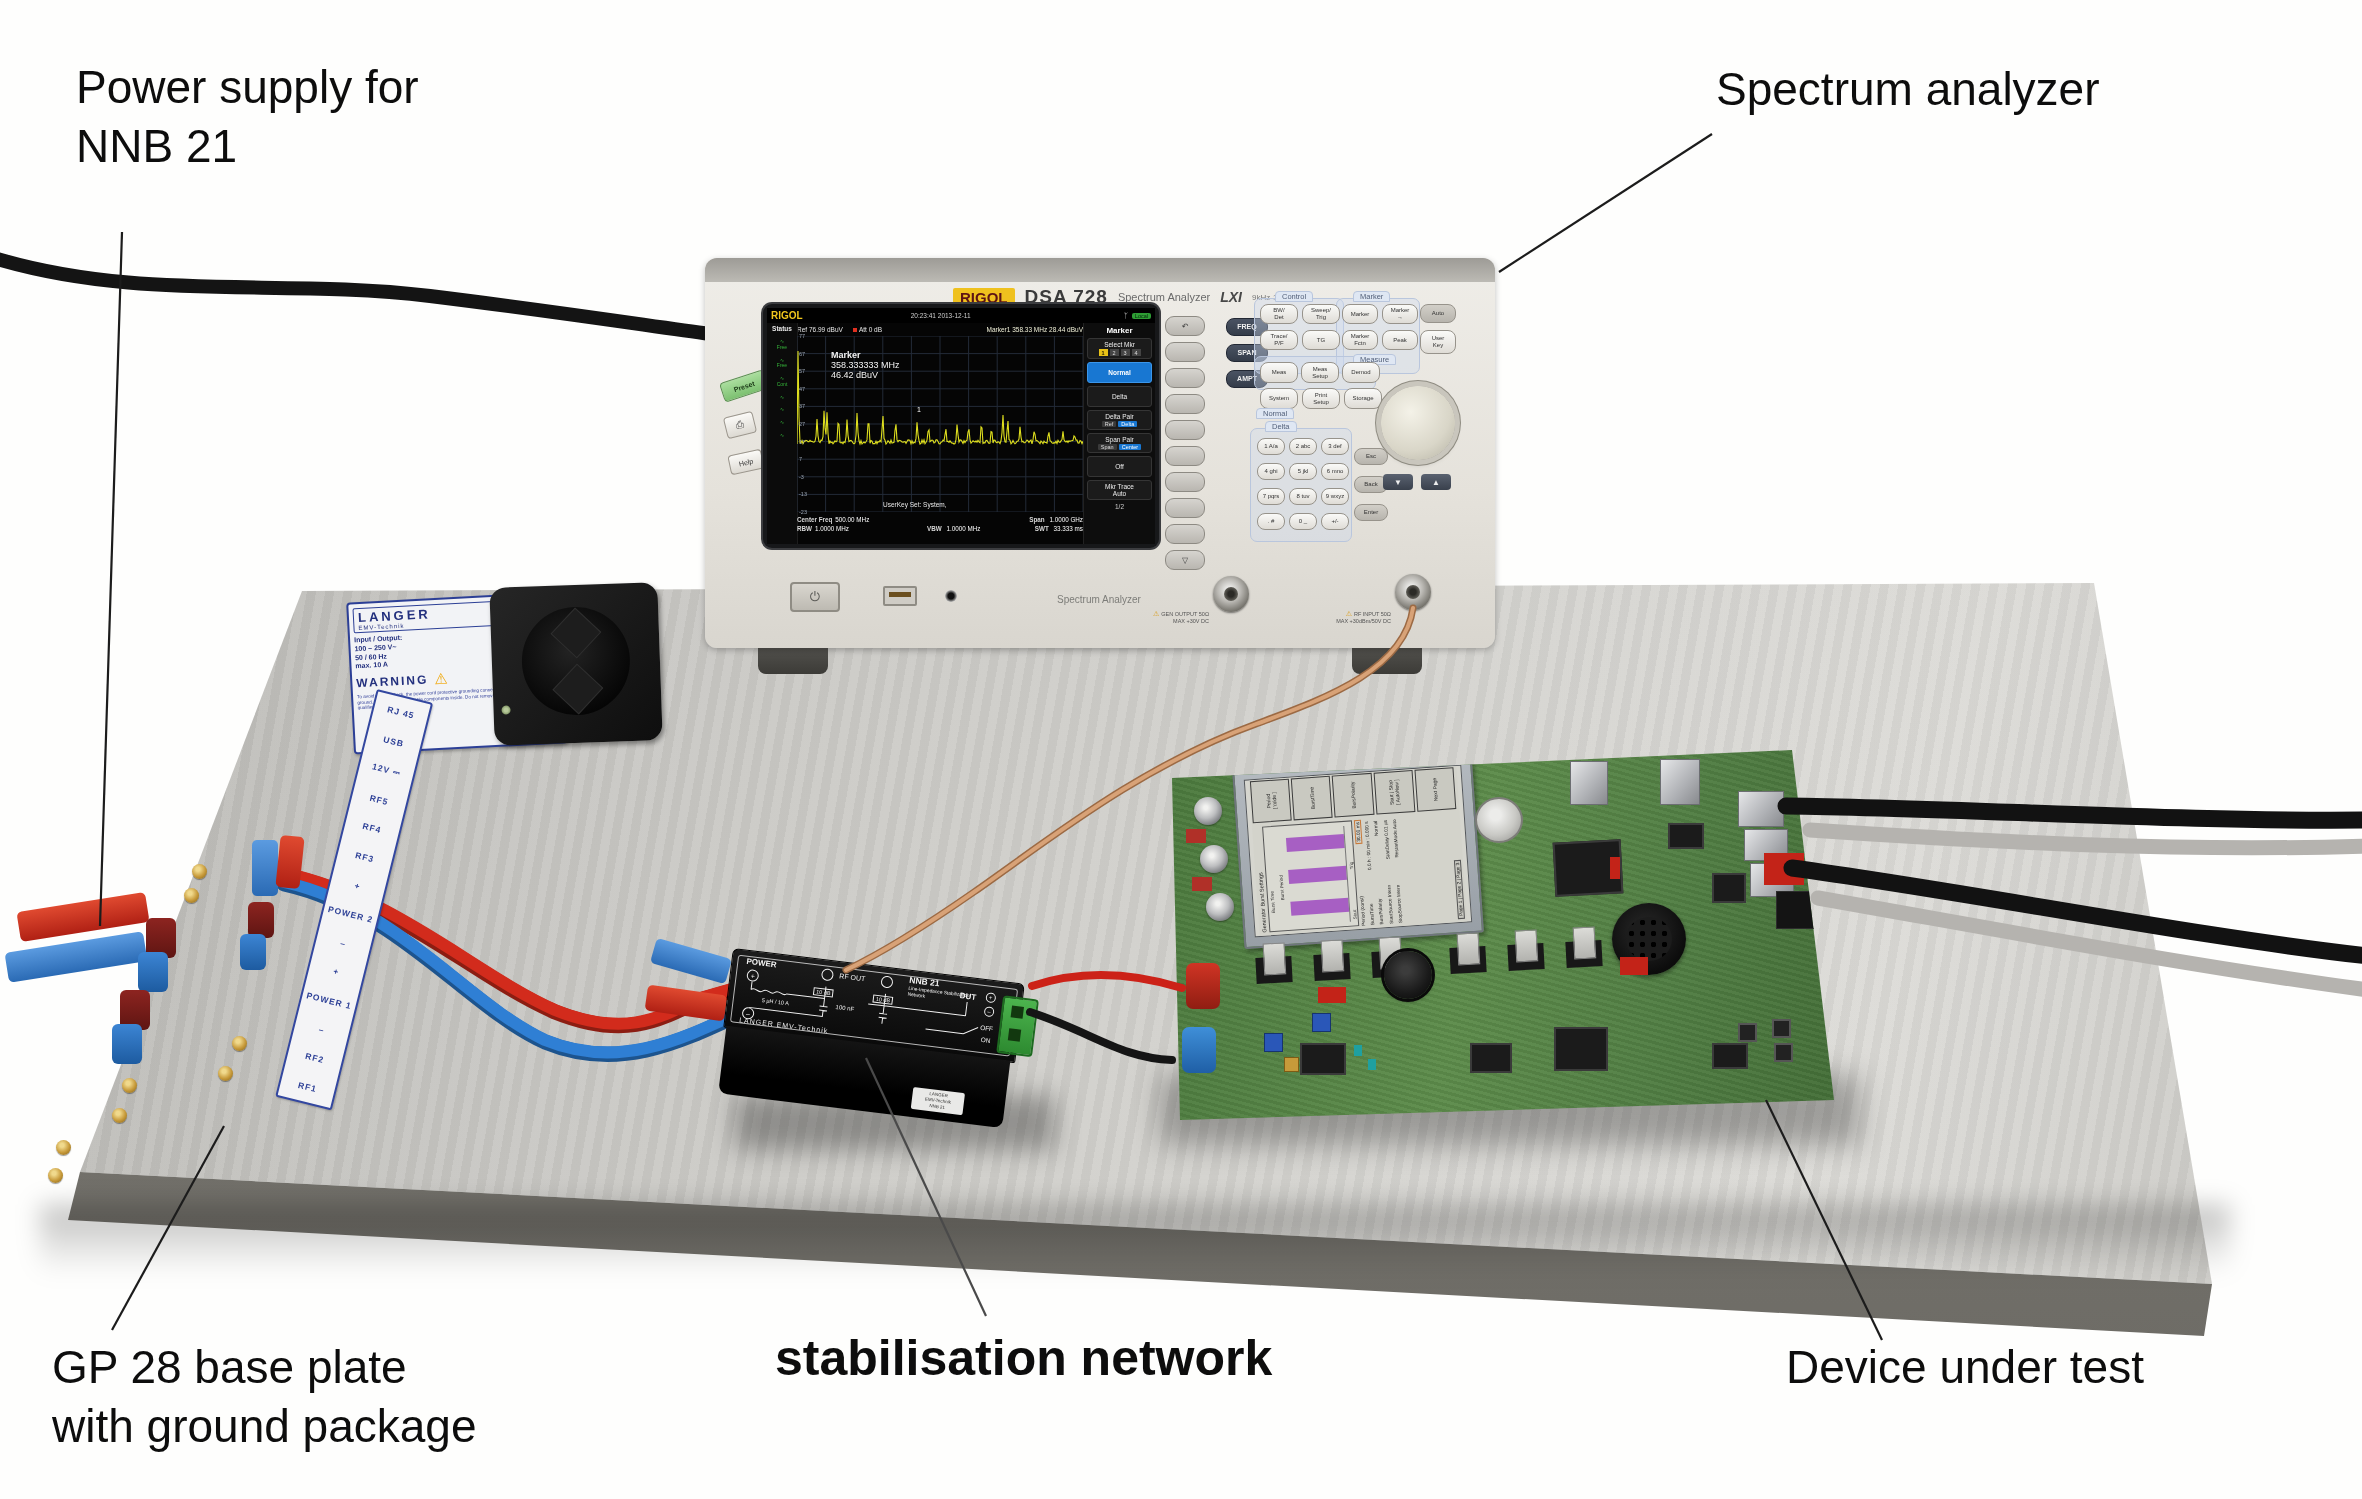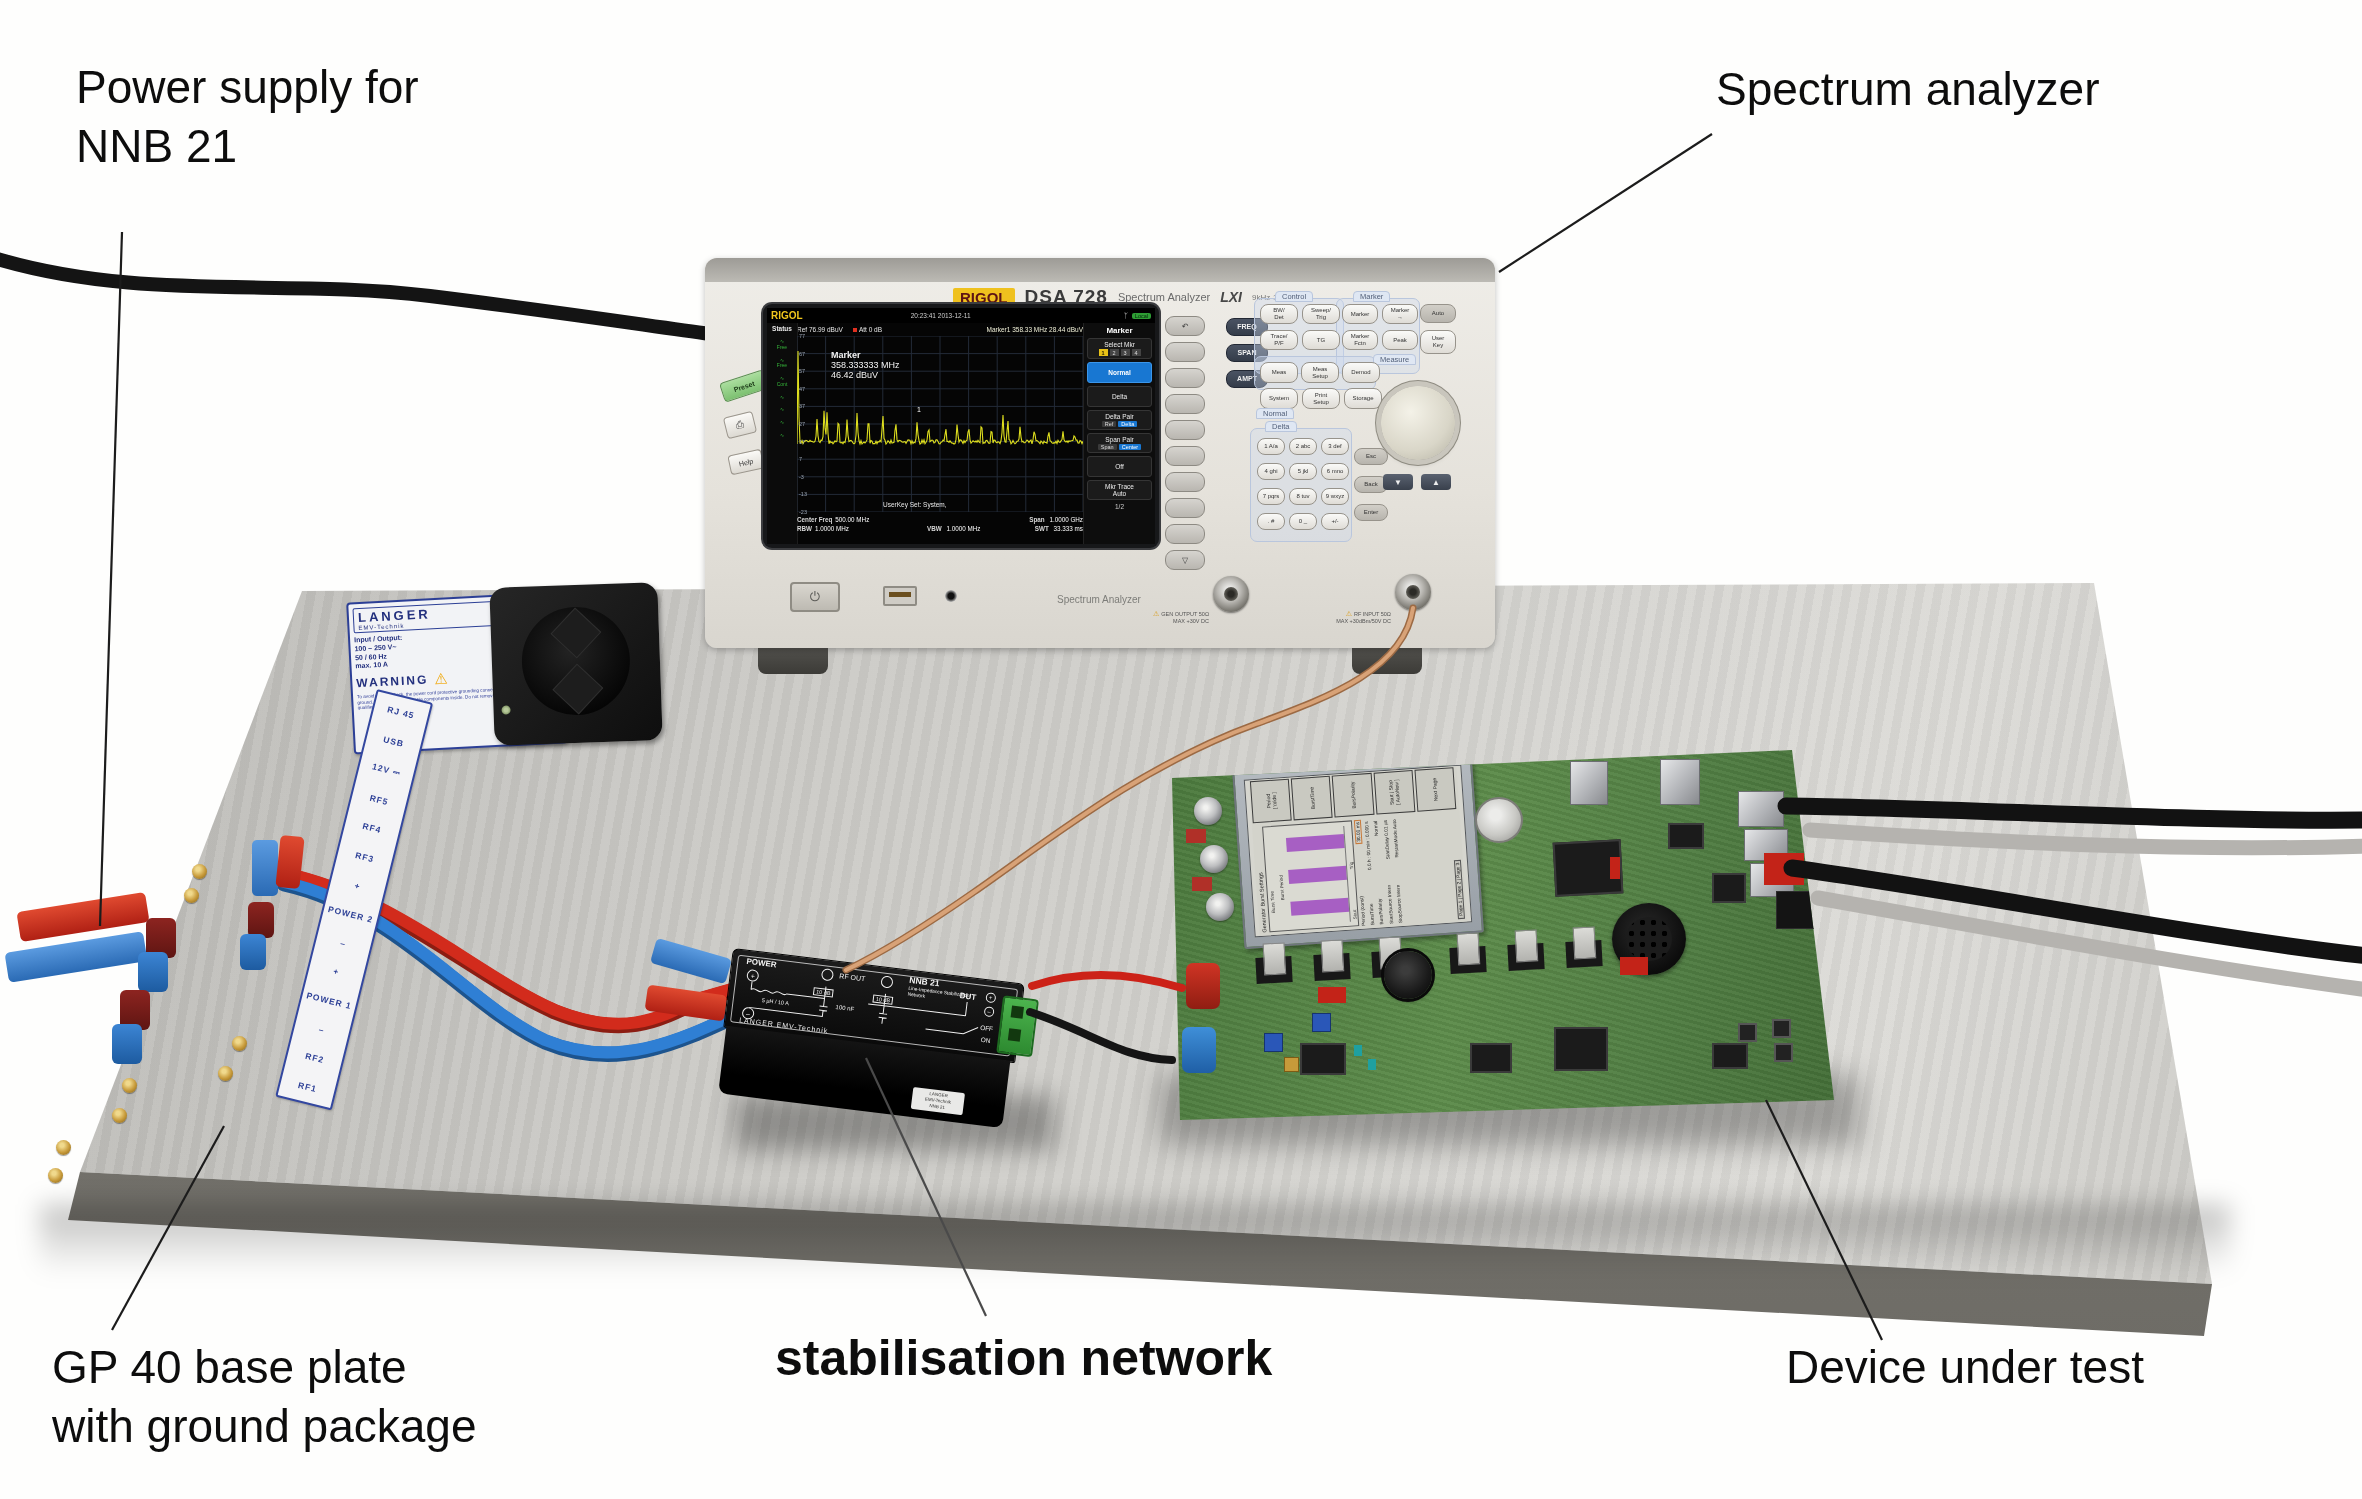--- a/index.html
+++ b/index.html
@@ -493,21 +493,21 @@
         <div class="key" style="left: 677px; top: 46px; width: 34px; height: 18px;">Marker
 →</div>
         <div class="key" style="left: 637px; top: 72px; width: 34px; height: 18px;">Marker
 Fctn</div>
         <div class="key" style="left: 677px; top: 72px; width: 34px; height: 18px;">Peak</div>
       </div>
     <div class="key graycap" style="left:715px;top:46px;width:34px;height:17px">Auto</div>
     <div class="key" style="left:715px;top:72px;width:34px;height:22px">User
 Key</div>
     <div class="kgroup" style="left:549px;top:98px;width:120px;height:32px"></div>
-    <div class="glabel" style="left:668px;top:96px">Measure</div>
+    <div class="glabel" style="left:648px;top:96px">Measure</div>
     <div id="meas-keys">
         <div class="key" style="left: 555px; top: 104px; width: 36px; height: 19px;">Meas</div>
         <div class="key" style="left: 596px; top: 104px; width: 36px; height: 19px;">Meas
 Setup</div>
         <div class="key" style="left: 637px; top: 104px; width: 36px; height: 19px;">Demod</div>
       </div>
     <div id="util-keys">
         <div class="key" style="left: 555px; top: 130px; width: 36px; height: 19px;">System</div>
         <div class="key" style="left: 597px; top: 130px; width: 36px; height: 19px;">Print
 Setup</div>
@@ -710,21 +710,21 @@
     <line x1="986" y1="1316" x2="866" y2="1058" stroke="#4a4a4a" stroke-width="2.2"></line>
     <line x1="1882" y1="1340" x2="1766" y2="1100" stroke="#1c1c1c" stroke-width="2.2"></line>
   </svg>
 
   <div class="ann" style="left:76px;top:58px">
     <div>Power supply for</div>
     <div>NNB 21</div>
   </div>
   <div class="ann" style="left:1716px;top:60px">Spectrum analyzer</div>
   <div class="ann" style="left:52px;top:1338px">
-    <div>GP 40 base plate</div>
+    <div>GP 28 base plate</div>
     <div>with ground package</div>
   </div>
   <div class="ann bold" style="left:775px;top:1326px">
     <div>stabilisation network</div>
   </div>
   <div class="ann" style="left:1786px;top:1338px">Device under test</div>
 
 </div>
 
 </body></html>

